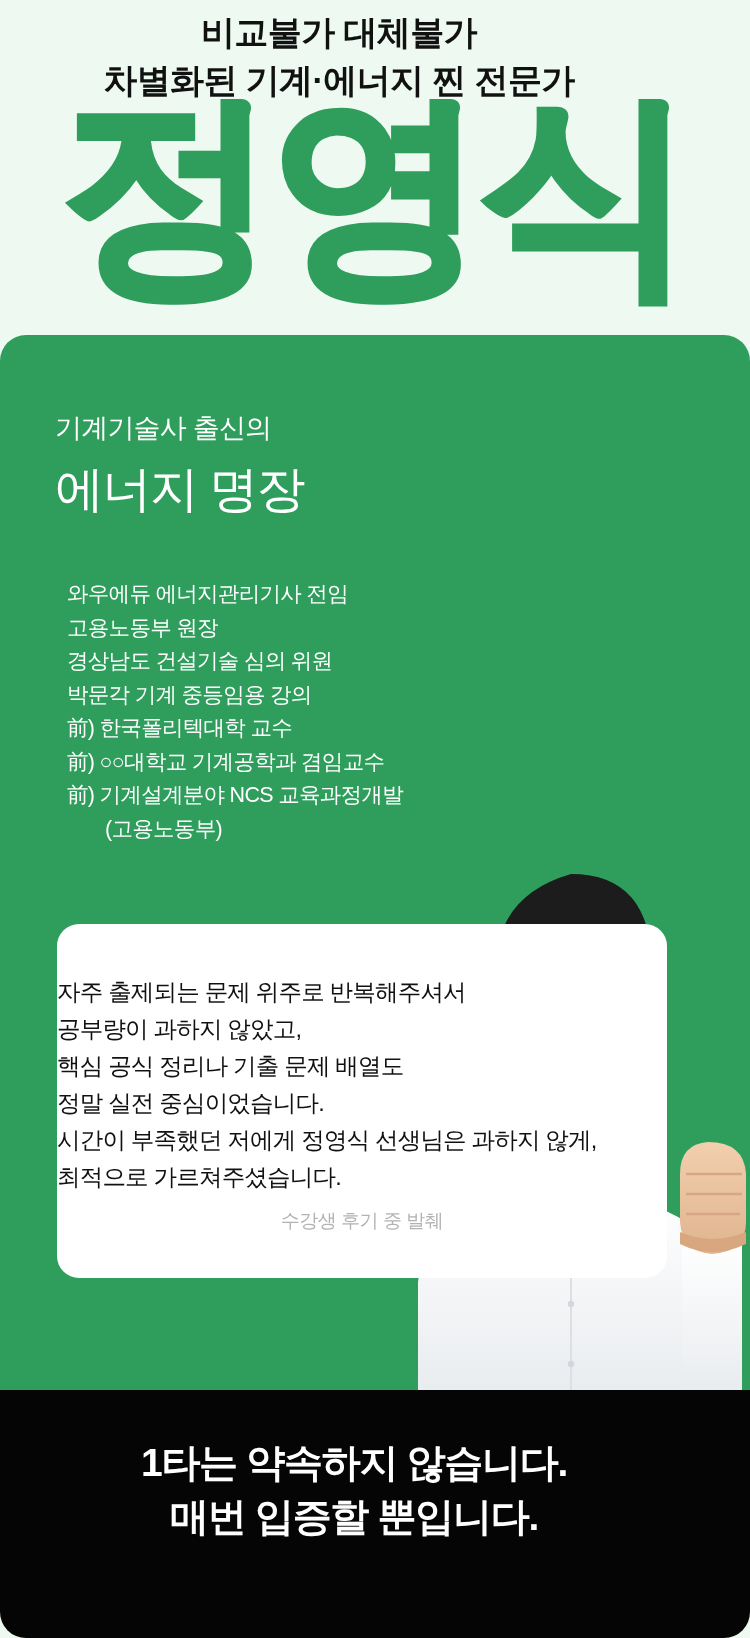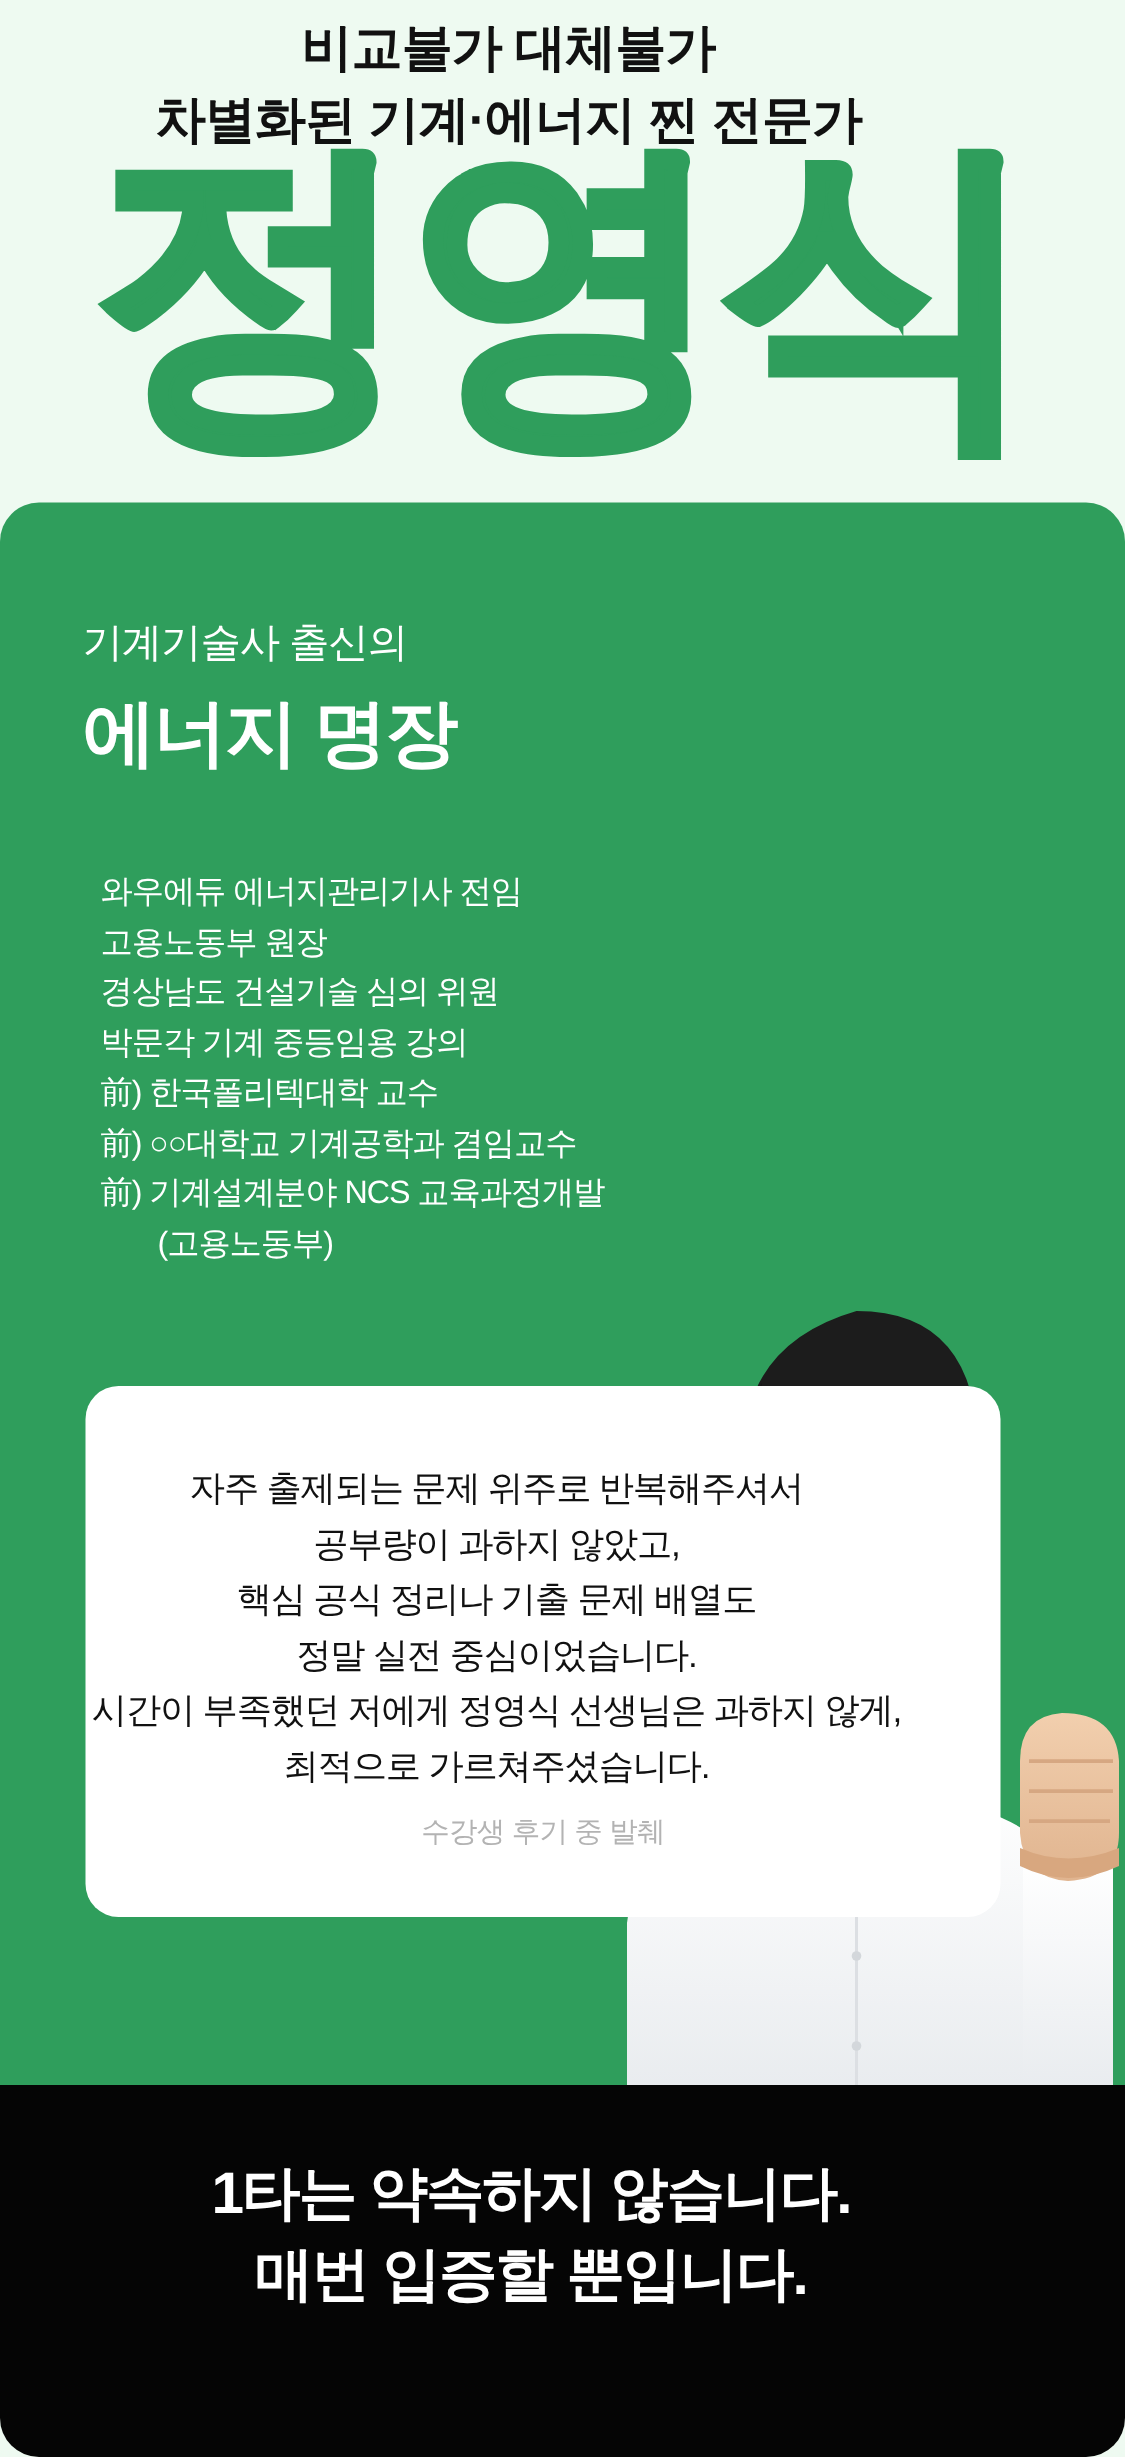--- a/index.html
+++ b/index.html
@@ -78,21 +78,21 @@
     color:#ffffff;
     font-size:27px;
     font-weight:400;
     letter-spacing:-0.8px;
   }
   .bigtitle {
     position:absolute;
     top:462px; left:55px;
     color:#ffffff;
     font-size:49px;
-    font-weight:700;
+    font-weight:400;
     letter-spacing:-1.6px;
     line-height:1.12;
   }
 
   .credentials {
     position:absolute;
     top:578px; left:54px;
     width:430px;
     color:#ffffff;
     font-size:21.5px;
@@ -109,21 +109,20 @@
     top:924px; left:57px;
     width:610px;
     height:354px;
     background:#ffffff;
     border-radius:22px;
   }
   .quote-body {
     position:absolute;
     top:50px; left:0;
     width:548px;
-    text-align:center;
     color:#111111;
     font-size:23.5px;
     font-weight:500;
     line-height:37px;
     letter-spacing:-0.8px;
   }
   .quote-body .q { display:block; white-space:nowrap; }
   .quote-source {
     position:absolute;
     bottom:44px; left:0;

